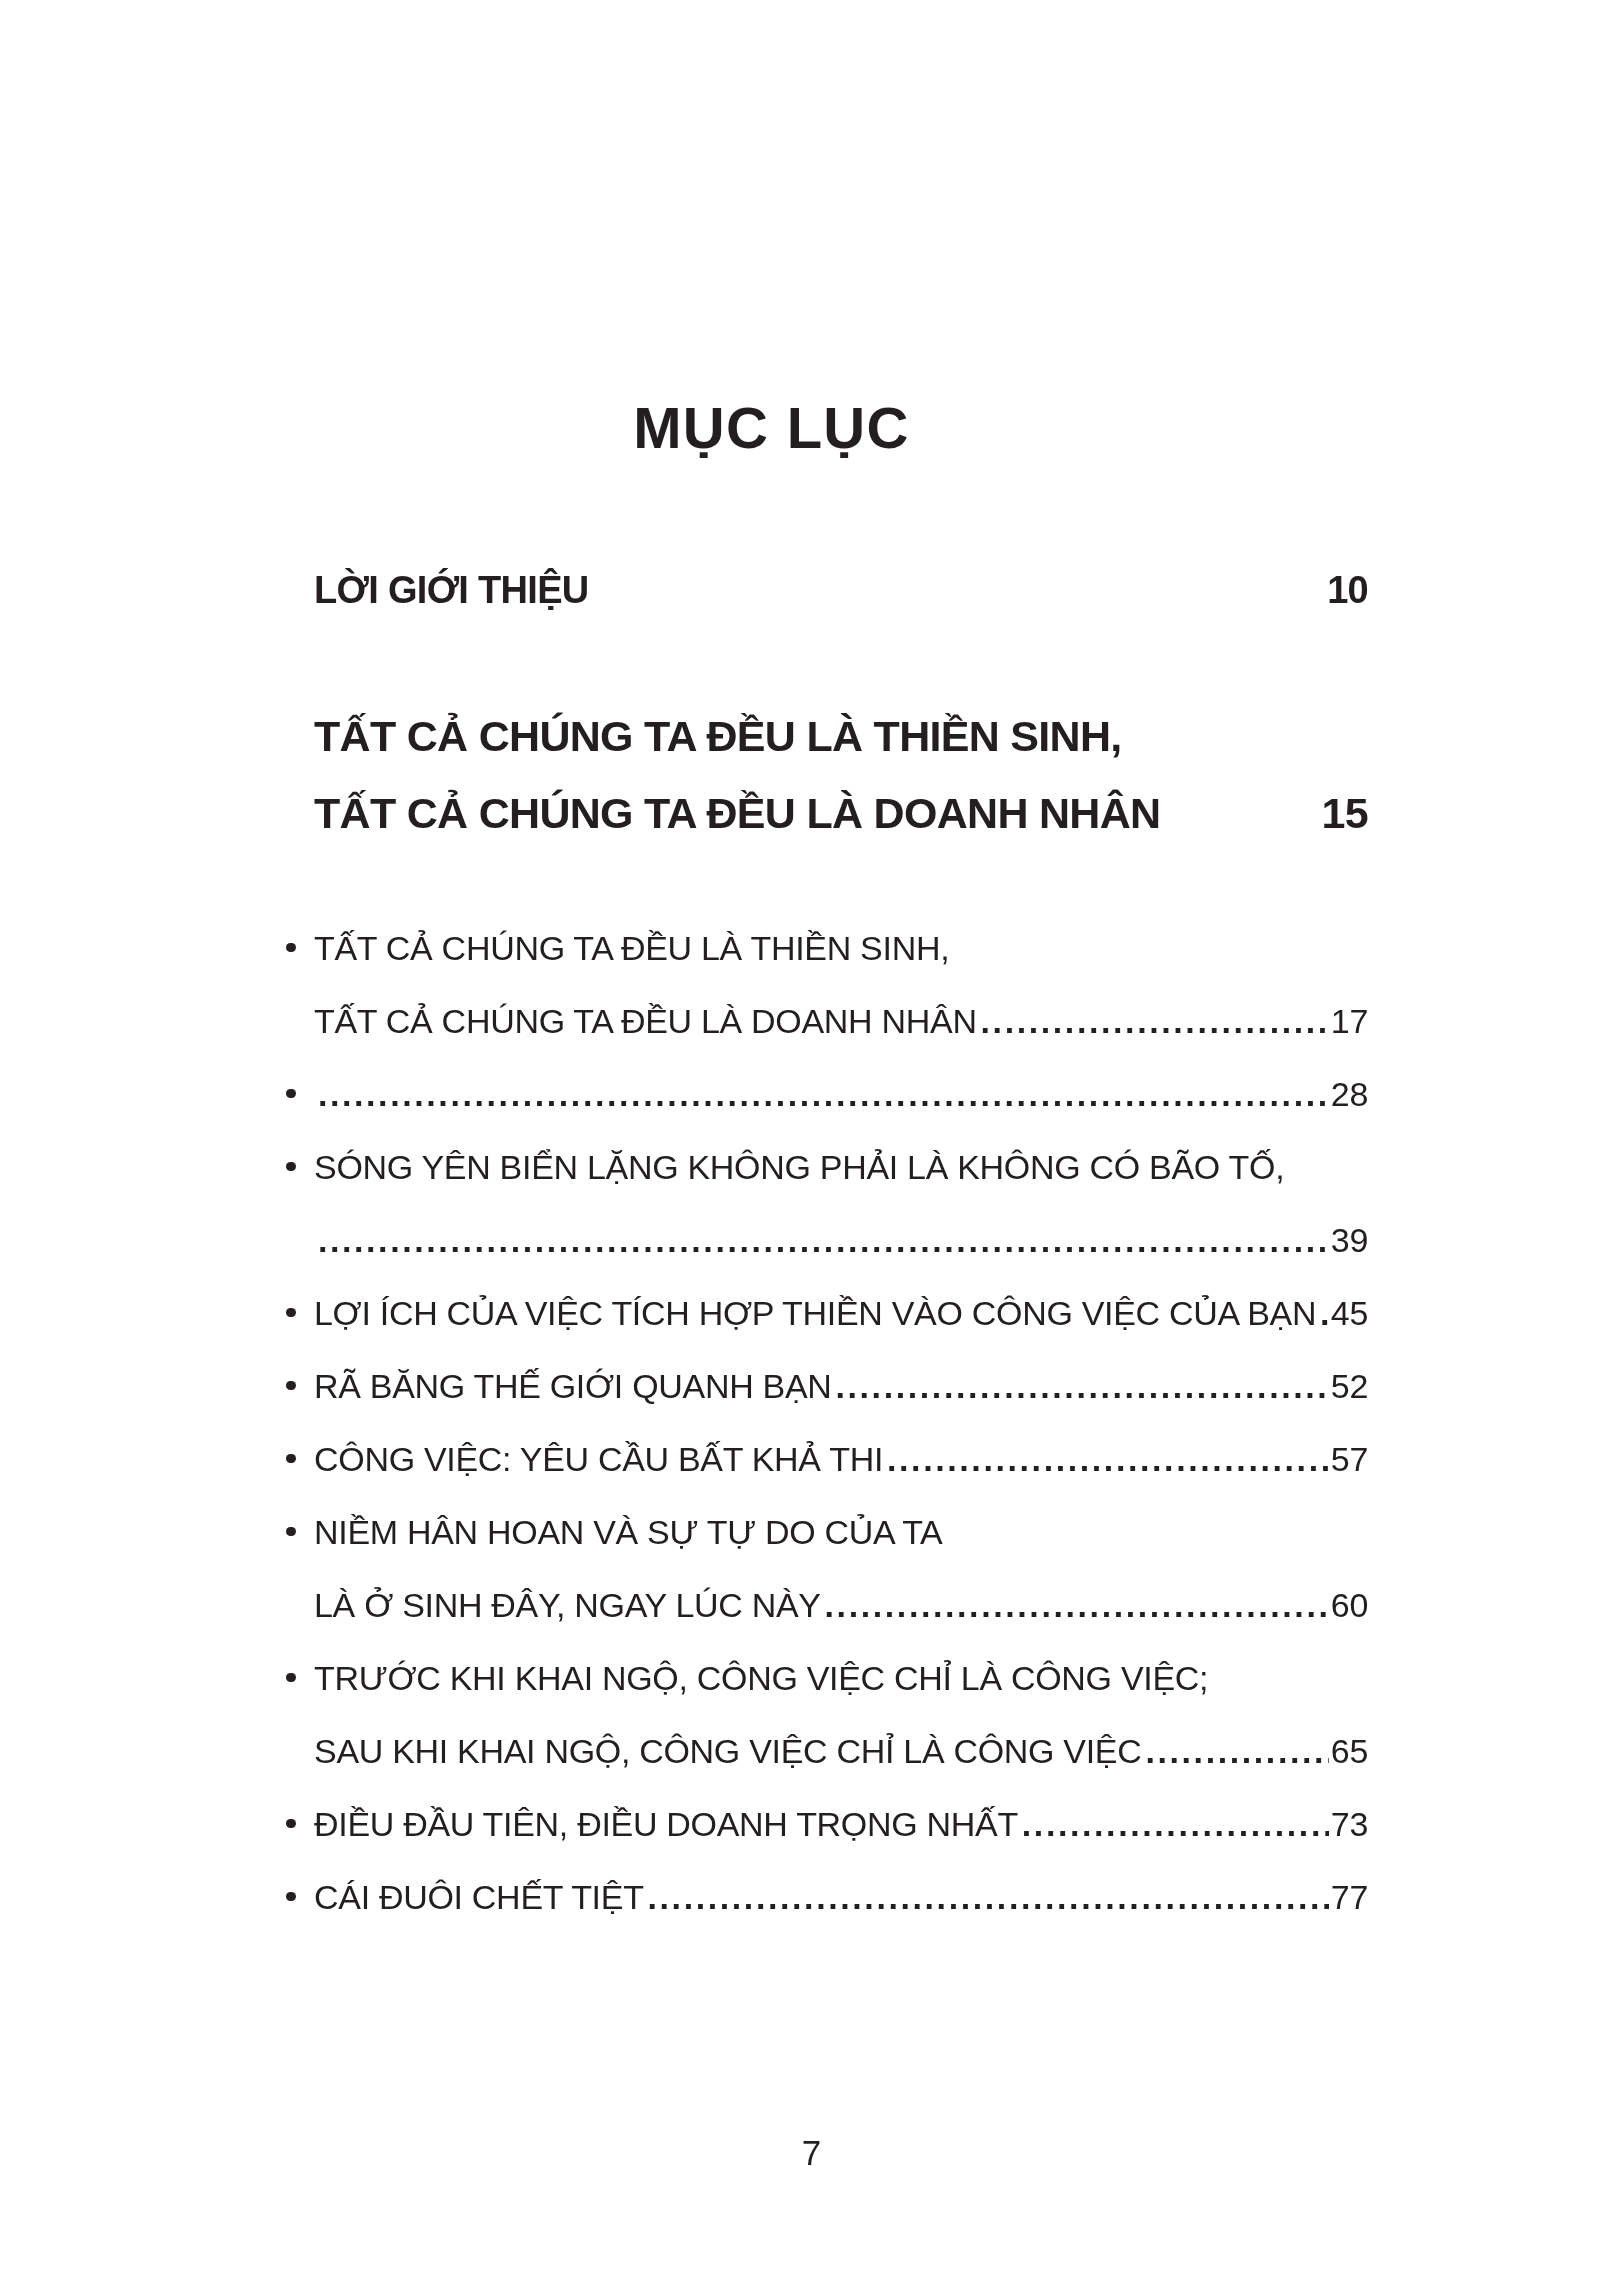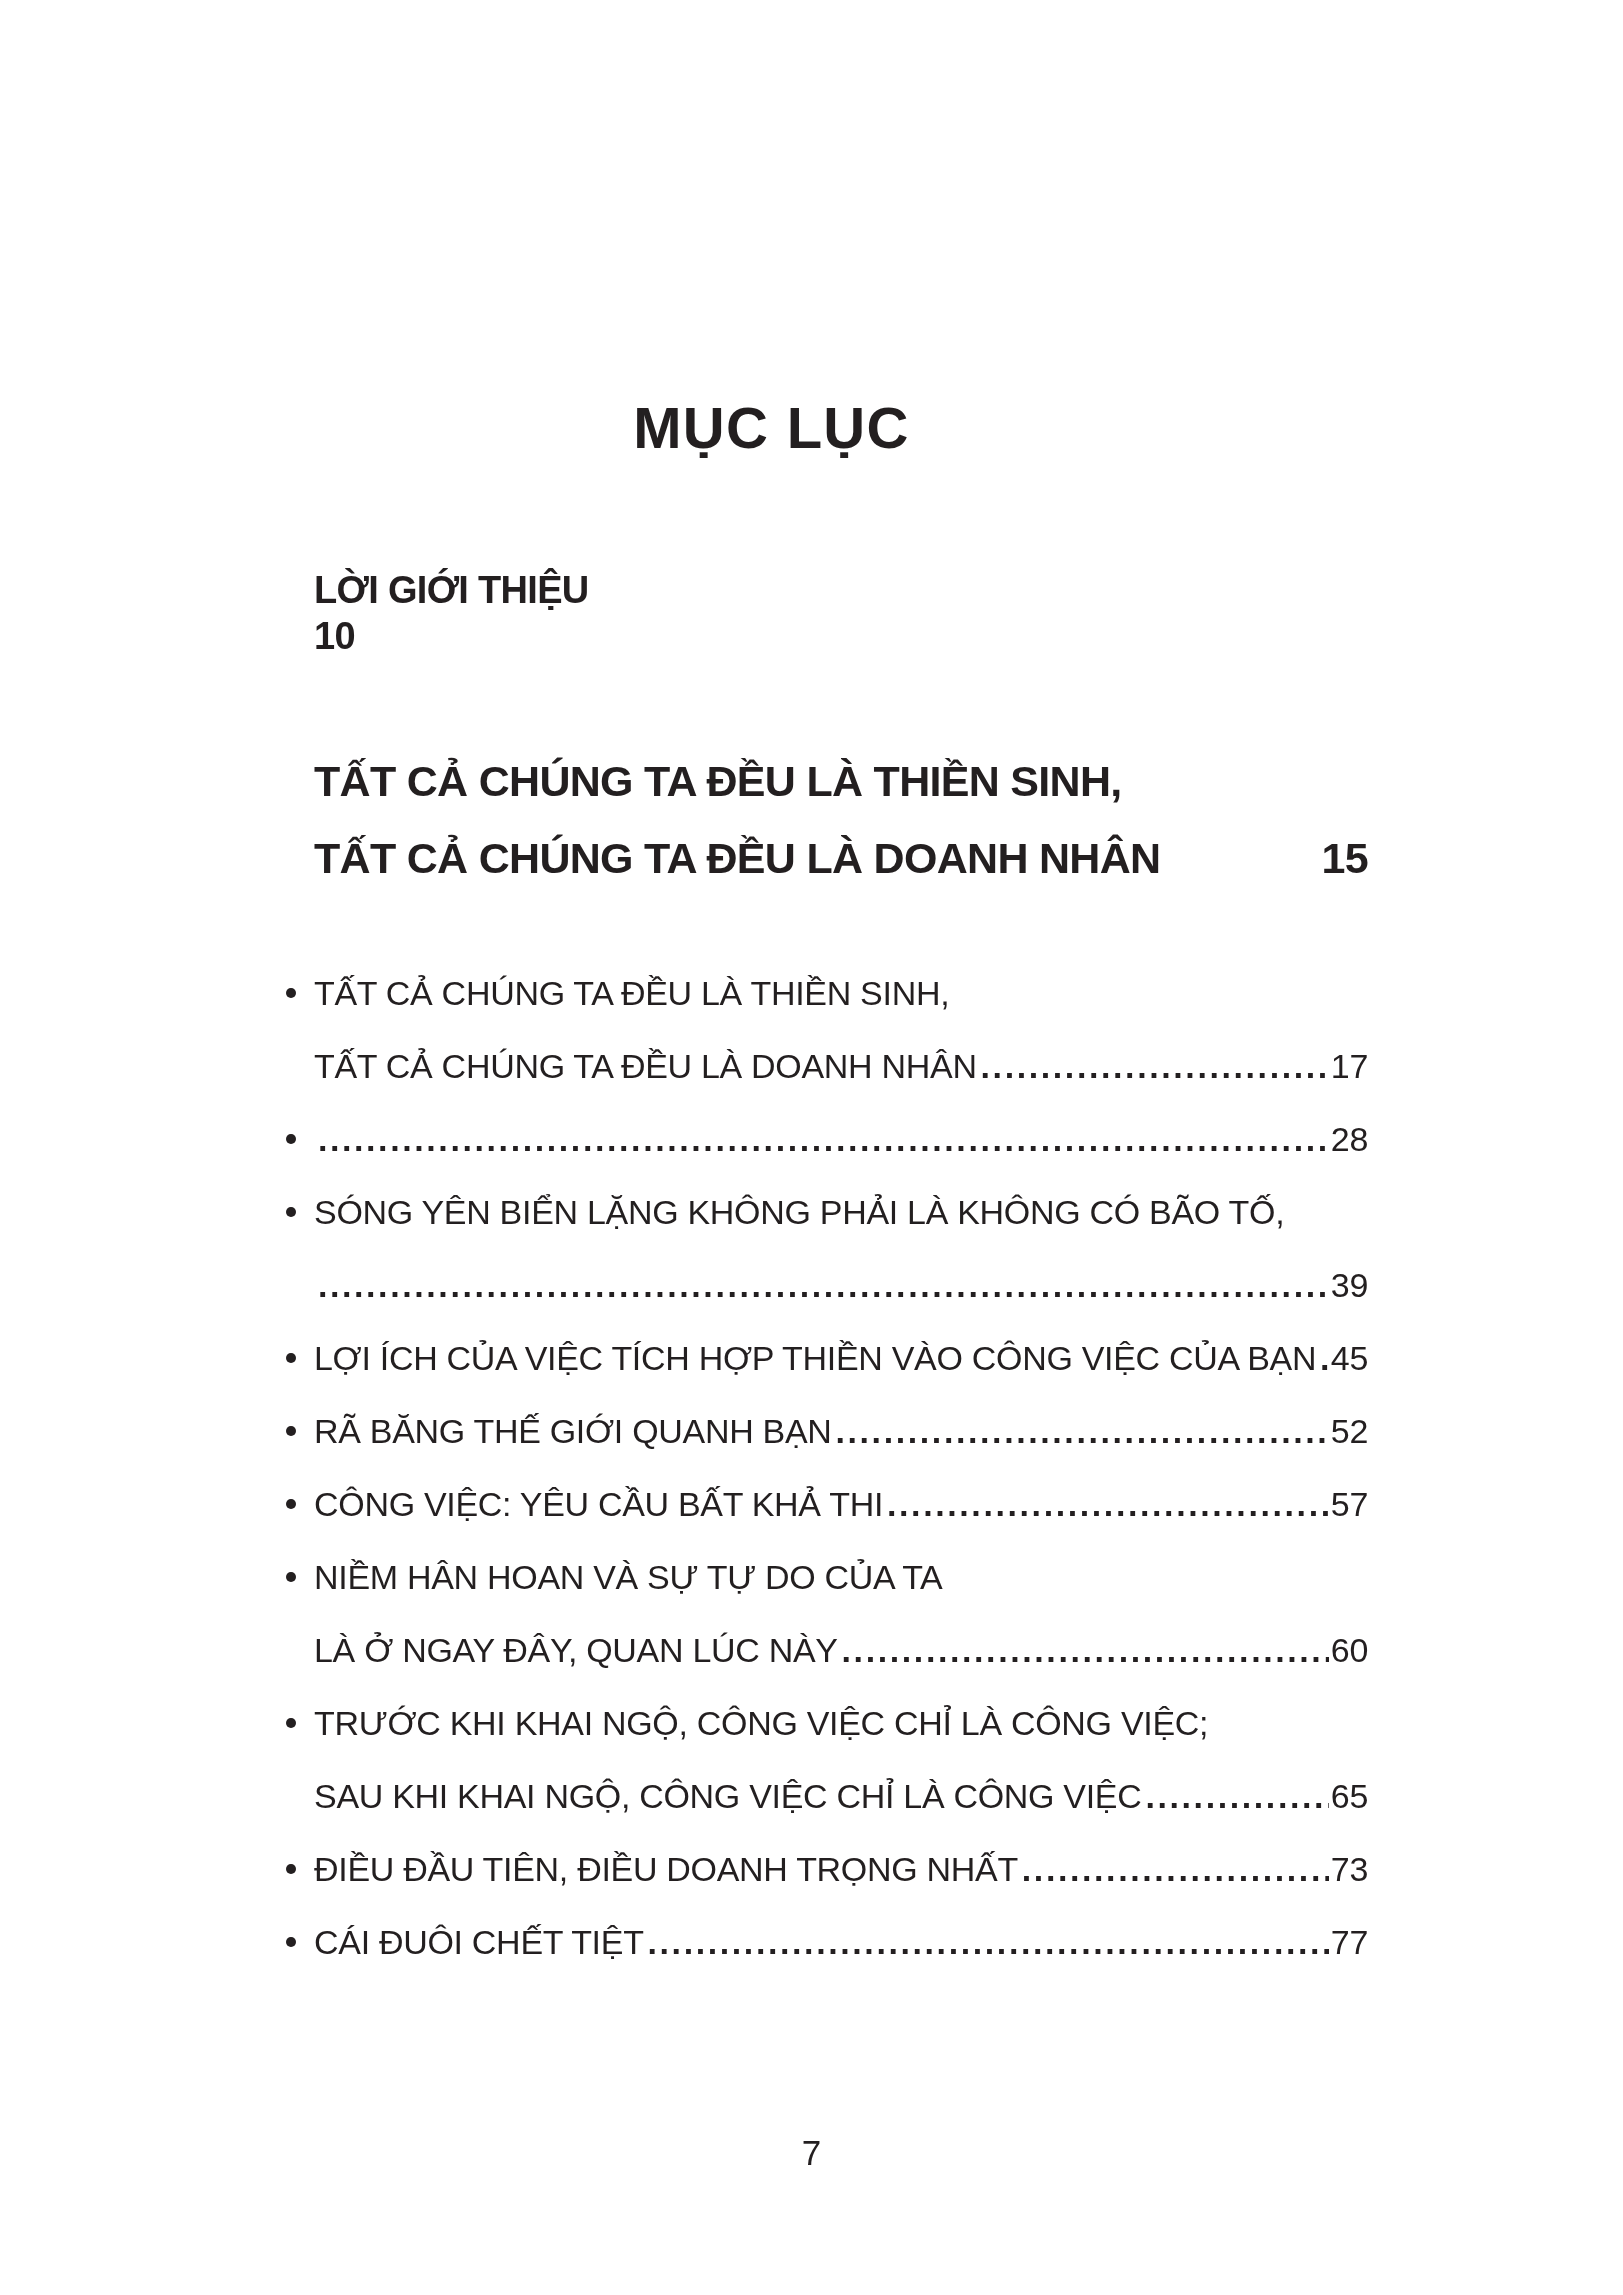--- a/index.html
+++ b/index.html
@@ -37,21 +37,20 @@
   .intro-row {
     margin-top: 111px;
     display: flex;
     justify-content: space-between;
     align-items: baseline;
     font-size: 38px;
     line-height: 1.2;
     font-weight: bold;
     letter-spacing: -0.7px;
     white-space: nowrap;
-    flex-direction: column;
   }
 
   .section {
     margin-top: 84px;
     font-size: 43px;
     line-height: 77px;
     font-weight: bold;
     letter-spacing: -0.7px;
     white-space: nowrap;
   }
@@ -176,21 +175,21 @@
           <div class="item-line last">
             <span class="item-text">CÔNG VIỆC: YÊU CẦU BẤT KHẢ THI</span>
             <span class="leader">........................................................................................................................................................................................................</span>
             <span class="item-page">57</span>
           </div>
         </li>
         <li class="toc-item">
           <span class="bullet"></span>
           <div class="item-line"><span class="item-text">NIỀM HÂN HOAN VÀ SỰ TỰ DO CỦA TA</span></div>
           <div class="item-line last">
-            <span class="item-text">LÀ Ở NGAY ĐÂY, QUAN LÚC NÀY</span>
+            <span class="item-text">LÀ Ở SINH ĐÂY, NGAY LÚC NÀY</span>
             <span class="leader">........................................................................................................................................................................................................</span>
             <span class="item-page">60</span>
           </div>
         </li>
         <li class="toc-item">
           <span class="bullet"></span>
           <div class="item-line"><span class="item-text">TRƯỚC KHI KHAI NGỘ, CÔNG VIỆC CHỈ LÀ CÔNG VIỆC;</span></div>
           <div class="item-line last">
             <span class="item-text">SAU KHI KHAI NGỘ, CÔNG VIỆC CHỈ LÀ CÔNG VIỆC</span>
             <span class="leader">........................................................................................................................................................................................................</span>

